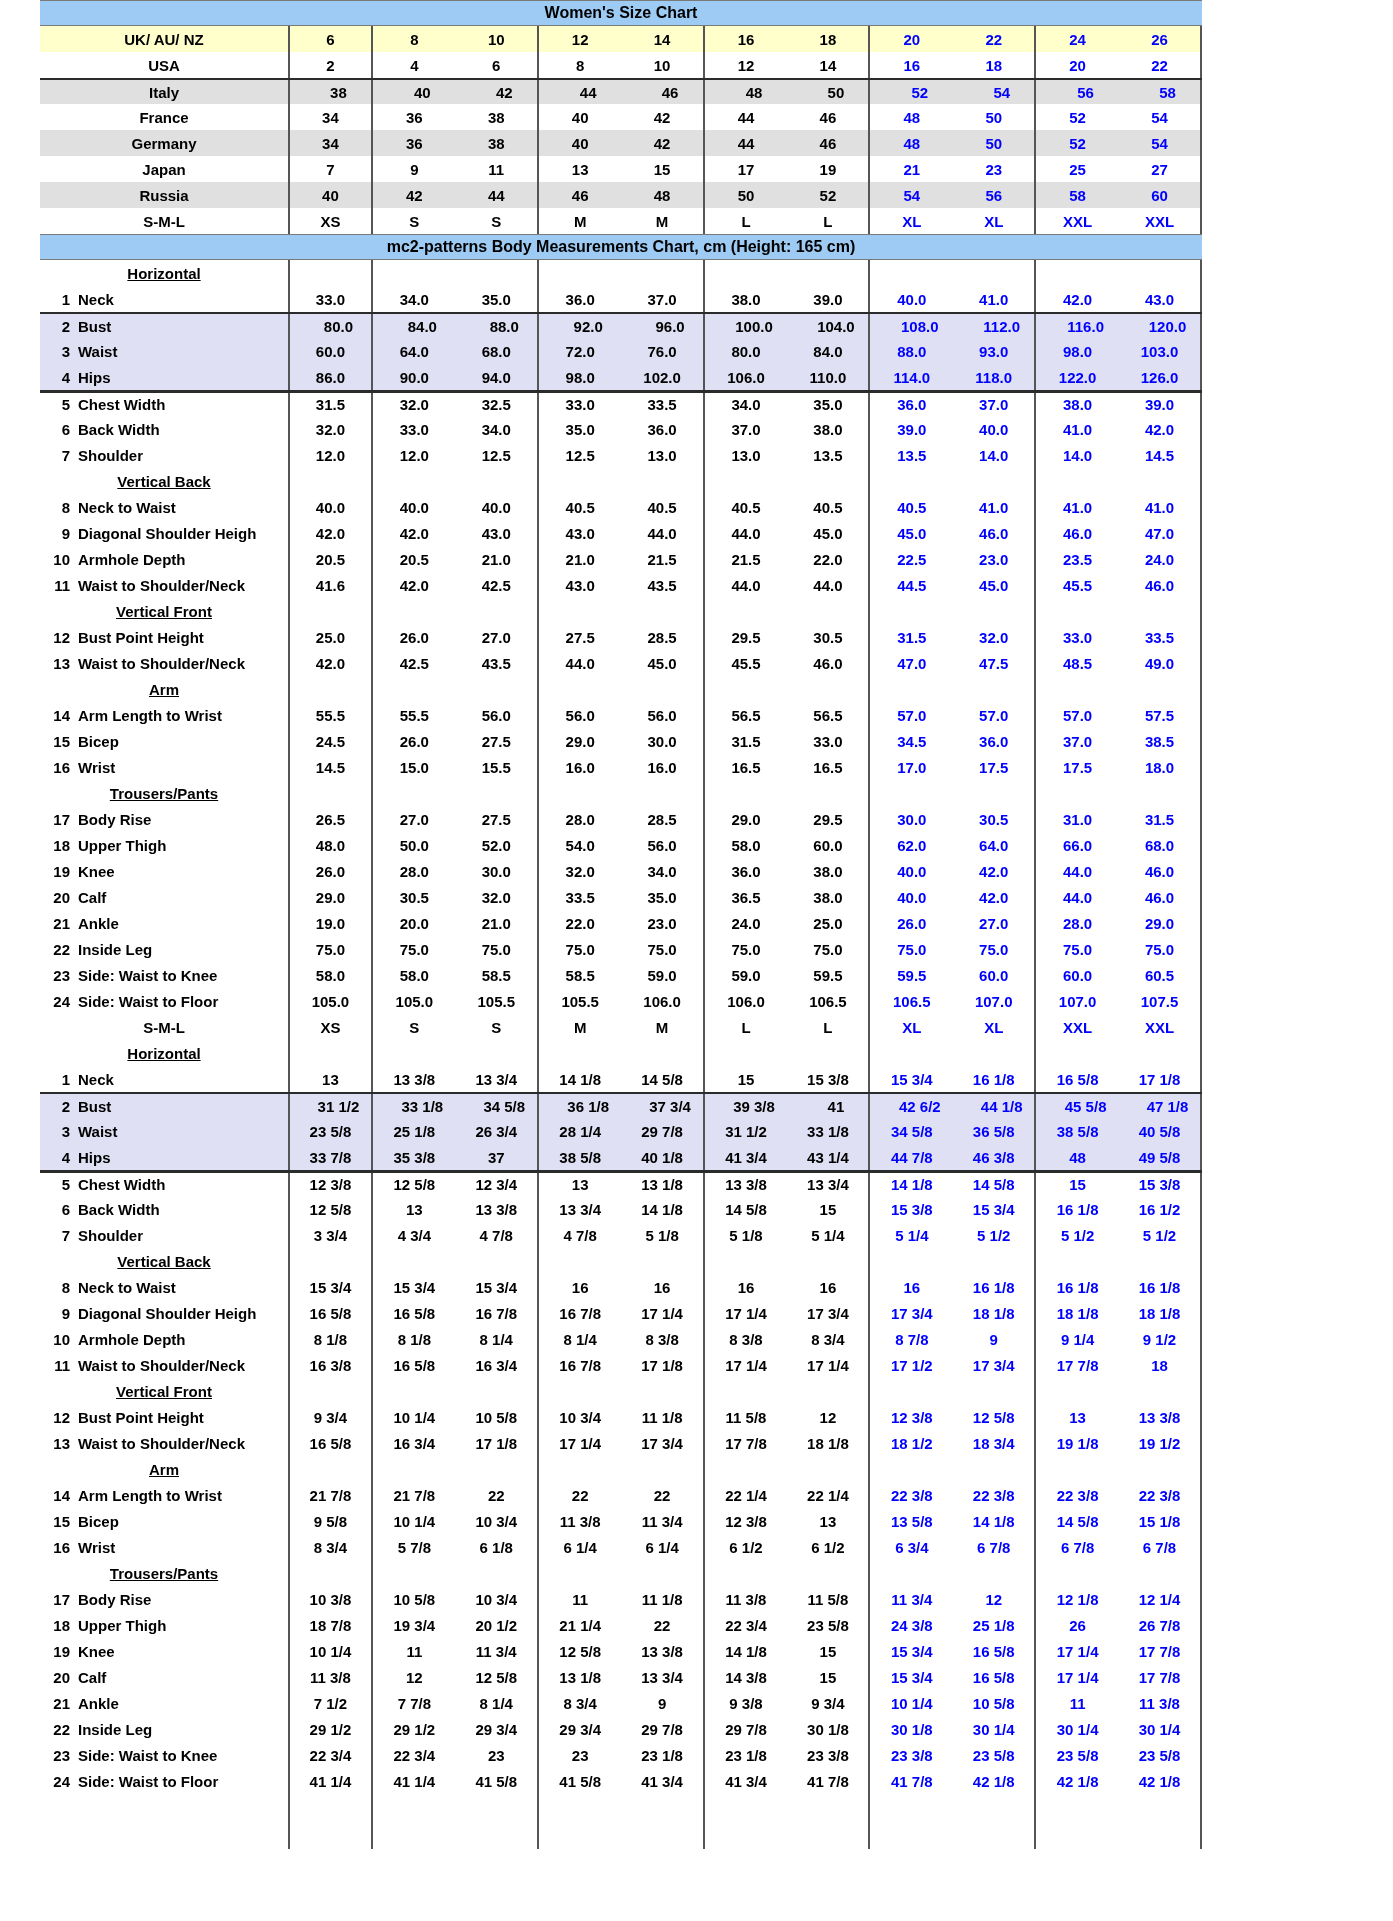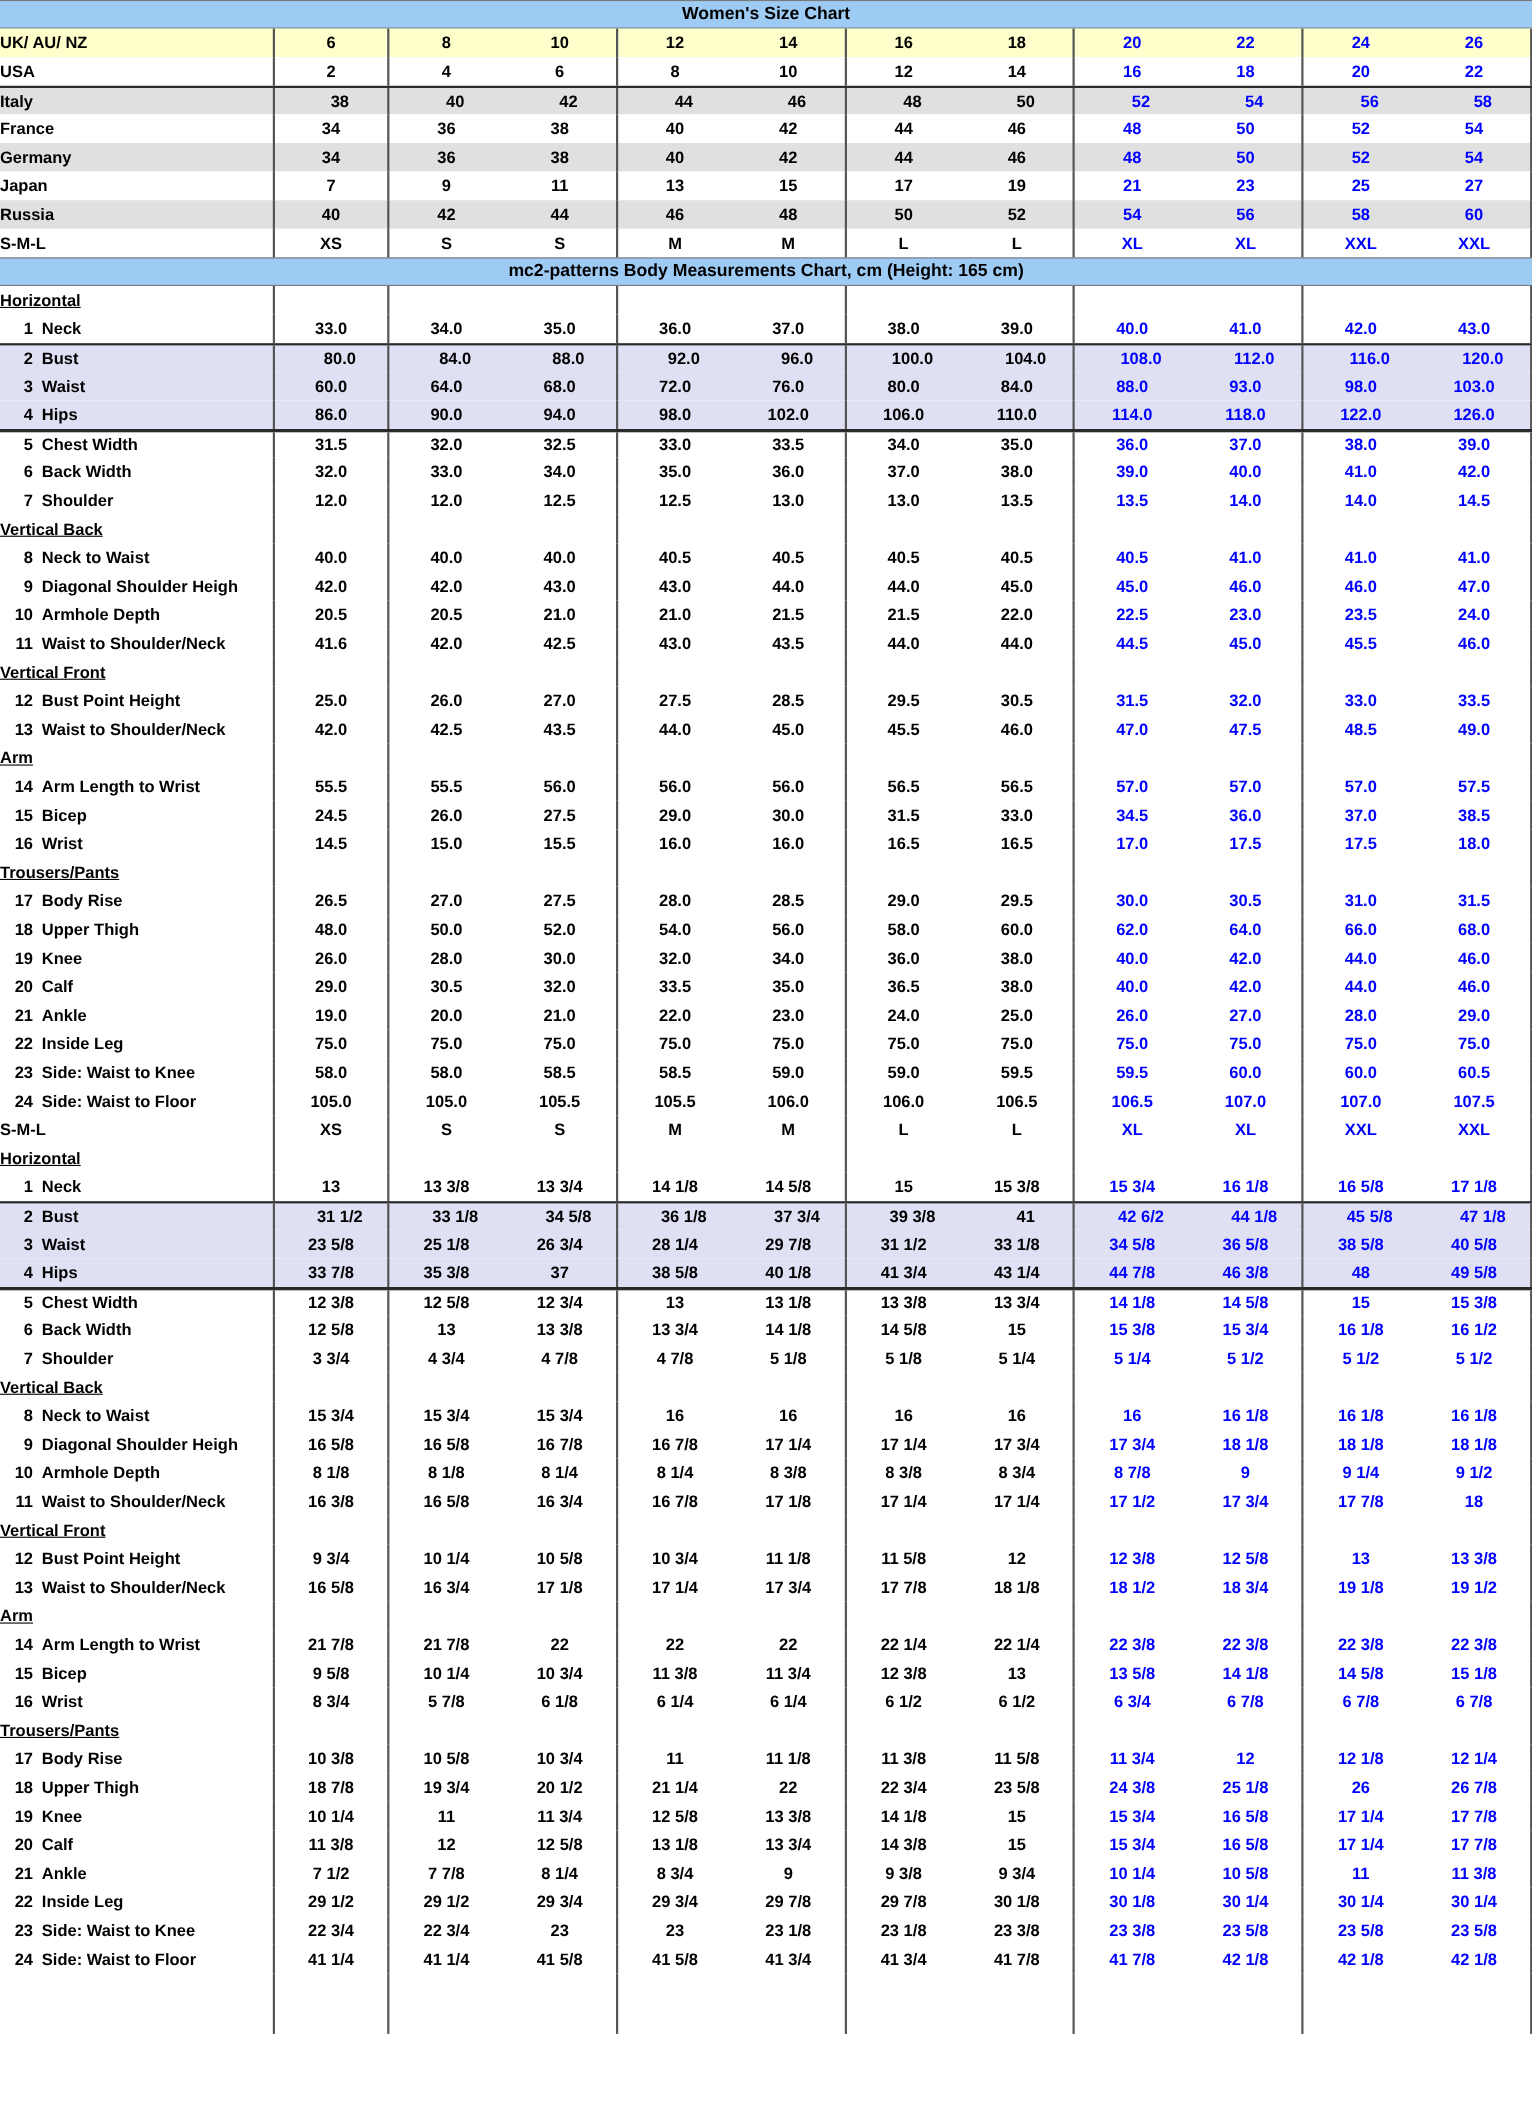--- a/index.html
+++ b/index.html
@@ -1,21 +1,21 @@
 <!DOCTYPE html>
 <html style="--c-header: #9dcbf4; --c-yellow: #ffffcc; --c-gray: #e0e0e0; --c-lav: #e0e0f4; --c-blue: #0000ff; --c-border: #555555; --c-rule: #2b2b2b;"><head>
 <meta charset="utf-8">
 <style>
   html,body{margin:0;padding:0;}
   body{
     width:1393px;height:1921px;background:#ffffff;
     font-family:"Liberation Sans",sans-serif;font-weight:bold;color:#000;
     -webkit-font-smoothing:antialiased;
   }
-  .page{width:1393px;}
+  .page{width:1162px;padding-left:40px;}
   .titlebar{
     height:26px;background:var(--c-header,#9dcbf4);
     display:flex;align-items:center;justify-content:center;
     font-size:16px;border-top:1px solid #7a7a7a;border-bottom:1px solid #7a7a7a;
     box-sizing:border-box;
   }
   .r{
     display:grid;grid-template-columns:250px repeat(11,1fr);
     height:26px;box-sizing:border-box;background:#fff;
   }
@@ -28,21 +28,21 @@
   .r > div:nth-child(1),
   .r > div:nth-child(2),
   .r > div:nth-child(4),
   .r > div:nth-child(6),
   .r > div:nth-child(8),
   .r > div:nth-child(10),
   .r > div:nth-child(12){border-right:2px solid var(--c-border,#555);}
   
   .r > div:nth-child(n+9){color:var(--c-blue,#0000ff);}
   .r > .lab{justify-content:flex-start;padding-left:4px;}
-  .r.ctr > .lab, .r.sect > .lab{justify-content:flex-start;padding-left:0;}
+  .r.ctr > .lab, .r.sect > .lab{justify-content:center;padding-left:0;}
   .num{width:26px;text-align:right;margin-right:8px;flex:none;}
   .sect .txt{text-decoration:underline;}
   .yellow{background:var(--c-yellow,#ffffcc);}
   .gray{background:var(--c-gray,#e0e0e0);}
   .lav{background:var(--c-lav,#e0e0f4);}
   .rt{border-top:2px solid var(--c-rule,#2b2b2b);gap:16px;}
   .rt2{border-top:3px solid var(--c-rule,#2b2b2b);}
 </style>
 </head>
 <body>

